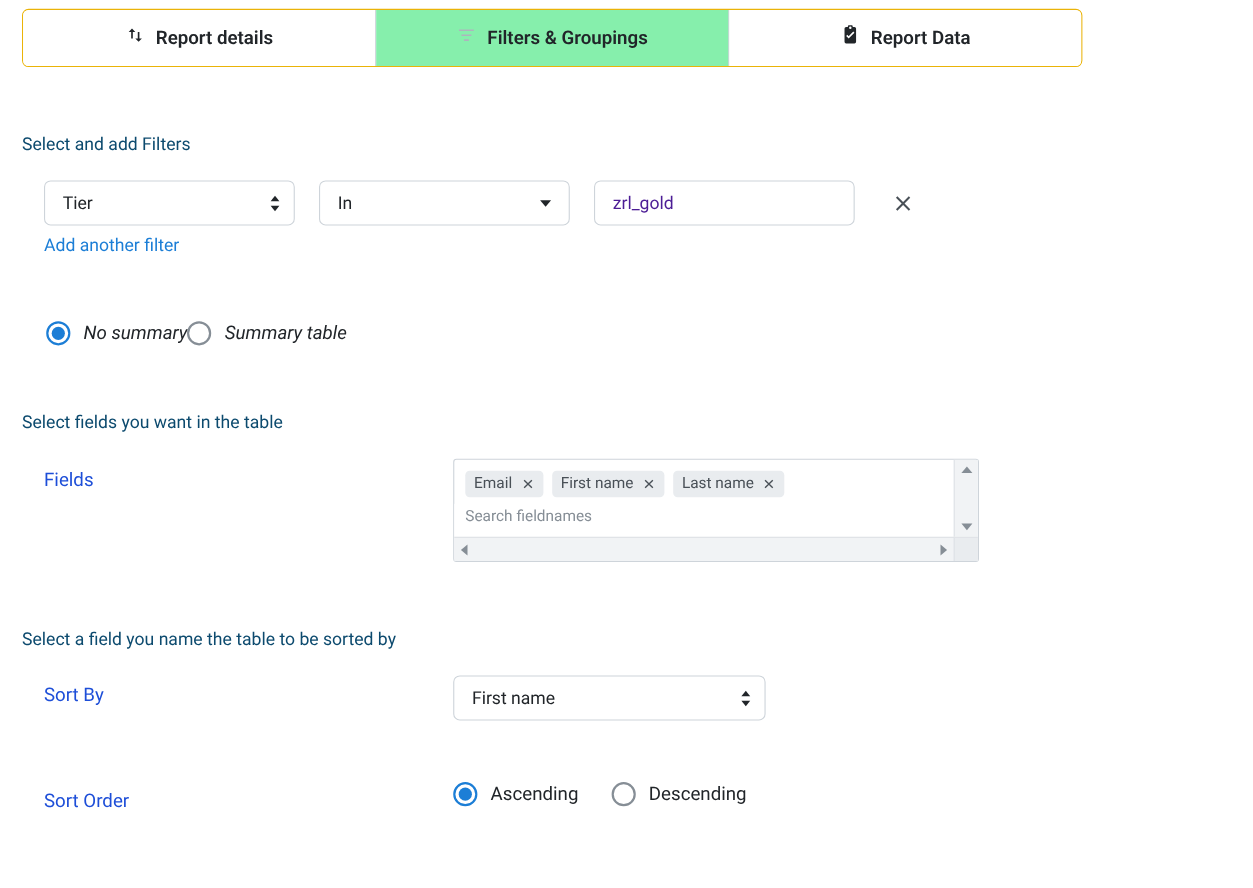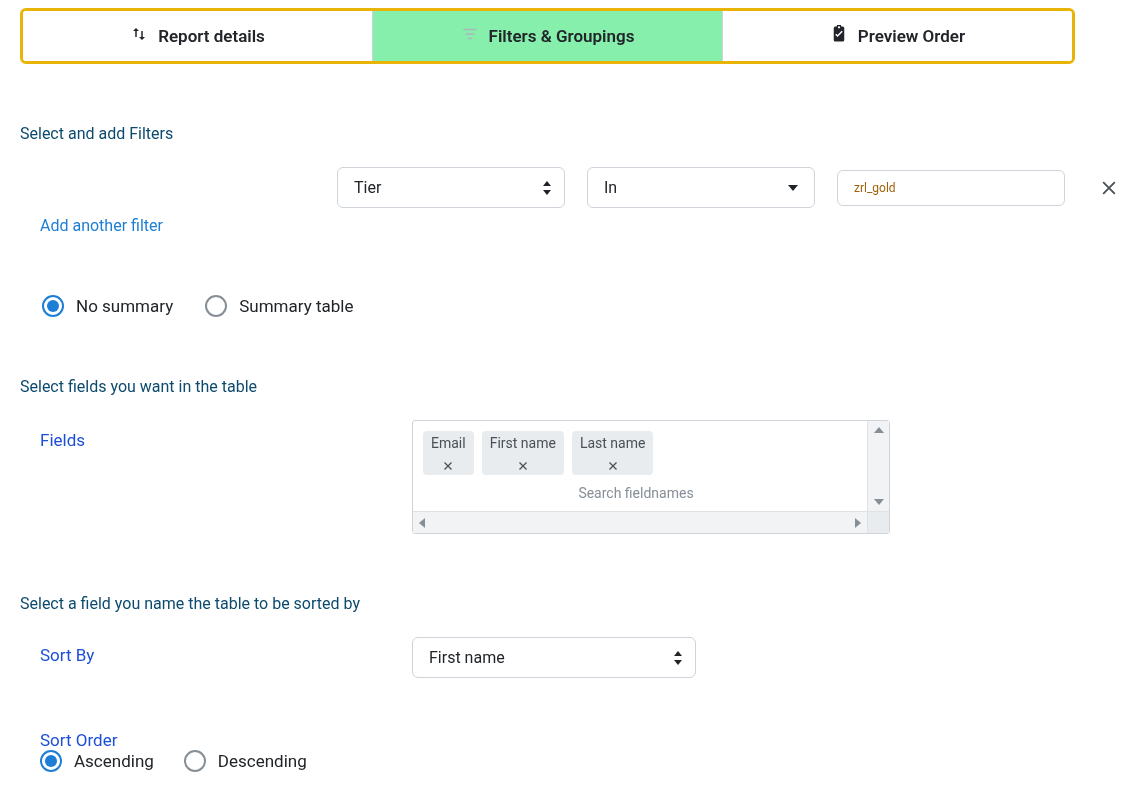--- a/index.html
+++ b/index.html
@@ -13,24 +13,24 @@
       background: #fff;
       padding: 8px 20px;
       font-size: 15px;
       color: #212529;
       width: 1139px;
     }
 
     
     .tabs {
       display: flex;
-      border: 3px solid #eab308;
+      border: 1px solid #eab308;
       border-radius: 6px;
       overflow: hidden;
-      width: 1055px;
+      width: 964px;
       background: #fff;
     }
     .tab {
       flex: 1;
       display: flex;
       align-items: center;
       justify-content: center;
       padding: 14px 0;
       font-weight: 600;
       font-size: 17px;
@@ -68,21 +68,20 @@
       font-weight: 400;
       margin-bottom: 24px;
     }
 
     
     .filter-row {
       display: flex;
       align-items: center;
       gap: 22px;
       margin-left: 20px;
-      justify-content: flex-end;
     }
     .select-control {
       position: relative;
       border: 1px solid #ced4da;
       border-radius: 6px;
       background: #fff;
       padding: 10px 36px 10px 16px;
       min-width: 228px;
       font-size: 16px;
       cursor: pointer;
@@ -128,22 +127,22 @@
       border-left: 5px solid transparent;
       border-right: 5px solid transparent;
       border-top: 6px solid #212529;
     }
     .text-input {
       border: 1px solid #ced4da;
       border-radius: 6px;
       background: #fff;
       padding: 10px 16px;
       min-width: 228px;
-      font-size: 12px;
-      color: #a16207;
+      font-size: 16px;
+      color: #4c1d95;
       outline: none;
     }
     .close-x {
       width: 20px;
       height: 20px;
       cursor: pointer;
       margin-left: 12px;
     }
     .close-x svg {
       width: 20px;
@@ -158,22 +157,22 @@
       margin-left: 20px;
       color: #1c7ed6;
       font-size: 16px;
       cursor: pointer;
     }
 
     
     .radio-row {
       display: flex;
       align-items: center;
-      gap: 32px;
       margin-left: 22px;
+      font-style: italic;
     }
     .radio-option {
       display: flex;
       align-items: center;
       gap: 12px;
       cursor: pointer;
     }
     .radio-circle {
       width: 22px;
       height: 22px;
@@ -231,40 +230,38 @@
     }
     .tag {
       display: inline-flex;
       align-items: center;
       background: #e9ecef;
       border-radius: 4px;
       padding: 4px 8px;
       font-size: 14px;
       color: #495057;
       gap: 8px;
-      flex-direction: column;
     }
     .tag-x {
       width: 12px;
       height: 12px;
       cursor: pointer;
     }
     .tag-x svg {
       width: 12px; height: 12px;
       stroke: #495057;
       stroke-width: 2.5;
     }
     .multi-input {
       border: none;
       outline: none;
       font-size: 14px;
       color: #14532d;
       padding: 4px 0 10px 10px;
       width: calc(100% - 40px);
-      text-align: center;
     }
     .multi-input::placeholder {
       color: #868e96;
     }
     .vscroll {
       position: absolute;
       right: 0; top: 0; bottom: 22px;
       width: 22px;
       border-left: 1px solid #dee2e6;
       background: #f1f3f5;
@@ -314,21 +311,21 @@
       background: #e9ecef;
       border-left: 1px solid #dee2e6;
     }
 
     .sort-order-row {
       display: flex;
       align-items: flex-end;
       gap: 30px;
     }
     .mt-sortby { margin-top: 20px; }
-    .mt-sortorder { margin-top: 44px; flex-direction: column; }
+    .mt-sortorder { margin-top: 56px; }
   </style>
 </head>
 <body>
 
 <div class="tabs">
   <div class="tab">
     <span>
       <svg viewBox="0 0 24 24">
           <path d="M8 4l-4 4h3v8h2V8h3L8 4zm8 16l4-4h-3V8h-2v8h-3l4 4z"></path>
         </svg>
@@ -342,21 +339,21 @@
         </svg>
     </span>
     <span>Filters &amp; Groupings</span>
   </div>
   <div class="tab">
     <span>
       <svg viewBox="0 0 24 24">
           <path d="M17 2h-2a3 3 0 0 0-6 0H7a2 2 0 0 0-2 2v16a2 2 0 0 0 2 2h10a2 2 0 0 0 2-2V4a2 2 0 0 0-2-2zm-5-0.5A1.5 1.5 0 1 1 10.5 3 1.5 1.5 0 0 1 12 1.5zM10 16l-3-3 1.4-1.4L10 13.2l5.6-5.6L17 9l-7 7z"></path>
         </svg>
     </span>
-    <span>Preview Order</span>
+    <span>Report Data</span>
   </div>
 </div>
 
 <div class="section">
   <div class="section-title">Select and add Filters</div>
   <div class="filter-row">
     <div class="select-control">
       <span>Tier</span>
       <span class="sort-arrows"></span>
     </div>

